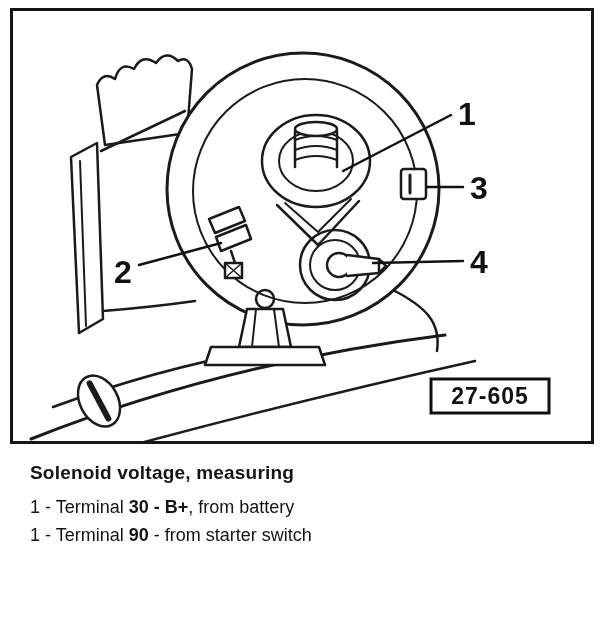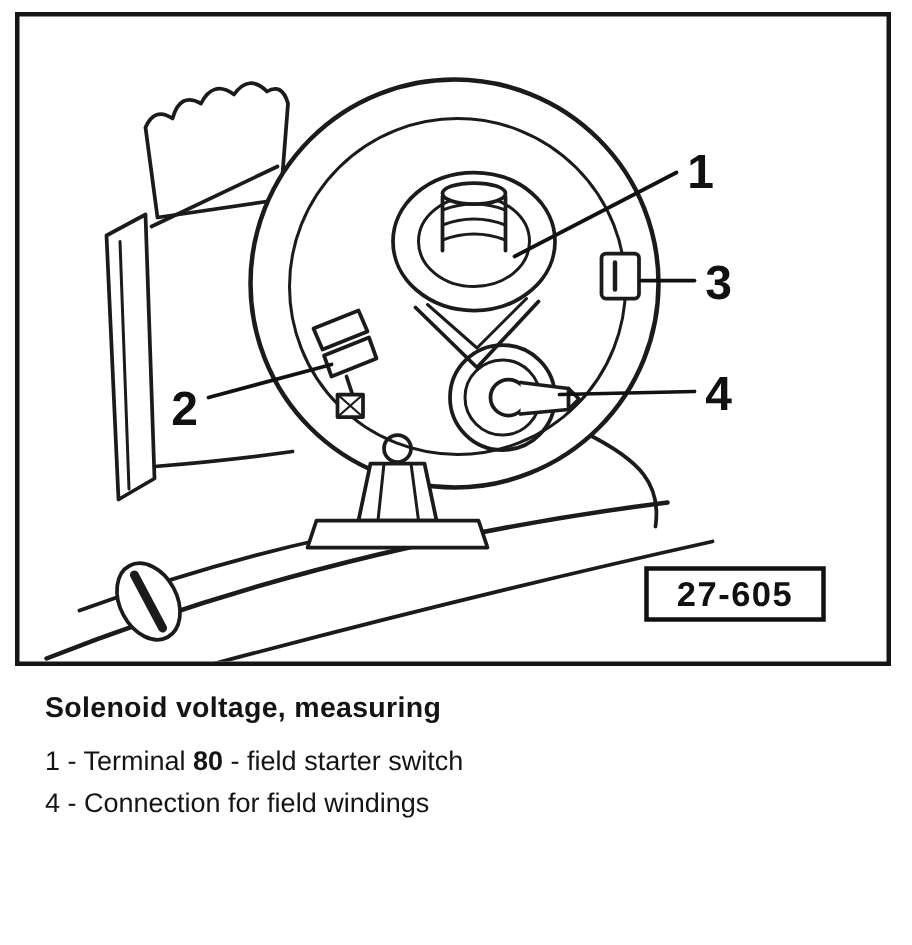--- a/index.html
+++ b/index.html
@@ -148,20 +148,20 @@
       <g>
         <rect x="418" y="368" width="118" height="34" fill="#ffffff" stroke="#111111" stroke-width="3"></rect>
         <text x="477" y="393" text-anchor="middle" font-family="Liberation Sans, sans-serif" font-weight="bold" font-size="23" letter-spacing="1" fill="#111111">27-605</text>
       </g>
     </svg>
   </div>
 
   <div class="caption">
     <div class="caption-title">Solenoid voltage, measuring</div>
 
+    <div class="legend-item"><span>1 - Terminal </span><span class="b">30 - B+</span><span>, from battery</span></div>
 
 
-    <div class="legend-item"><span>1 - Terminal </span><span class="b">80</span><span> - field starter switch</span></div>
+    <div class="legend-item"><span>1 - Terminal </span><span class="b">90</span><span> - from starter switch</span></div>
 
-    <div class="legend-item"><span>4 - Connection for field windings</span><span class="b"></span><span></span></div>
   </div>
 
 </div>
 
 </body></html>

